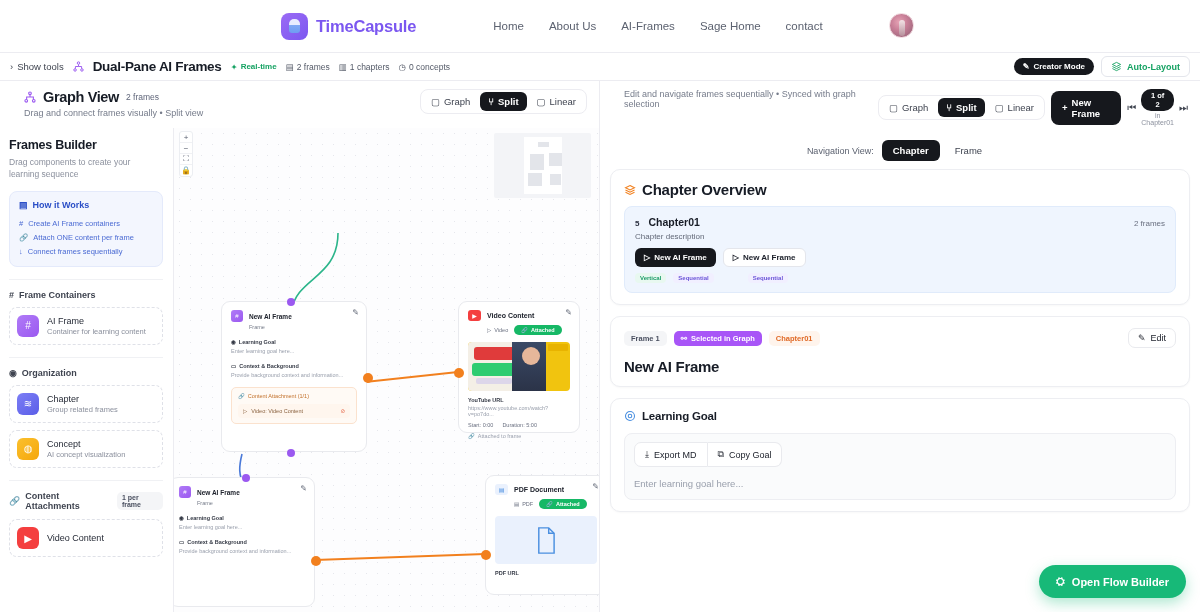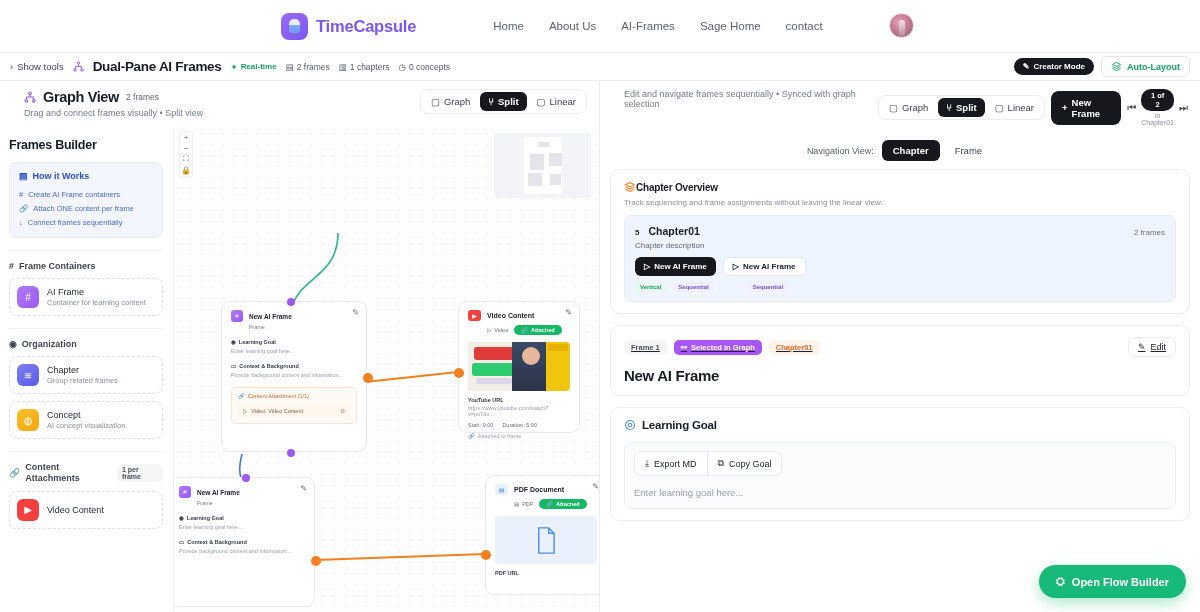--- a/index.html
+++ b/index.html
@@ -168,38 +168,38 @@
 
   
   .right-body { flex: 1; overflow: hidden; padding: 0 10px; min-height: 0; }
   .navview { display: flex; align-items: center; justify-content: center; gap: 8px; padding: 12px 0 8px; }
   .navview-lbl { font-size: 9px; color: #5c6270; }
   .card {
     border: 1px solid #edeef2; border-radius: 10px; background: #fff; padding: 11px 13px;
     box-shadow: 0 1px 2px rgba(20,22,30,.03);
   }
   .card + .card { margin-top: 11px; }
-  .co-title { font-size: 10px; font-weight: 700; color: #171c26; display: flex; align-items: center; letter-spacing: -0.2px; }
+  .co-title { font-size: 15px; font-weight: 700; color: #171c26; display: flex; align-items: center; gap: 6px; letter-spacing: -0.2px; }
   .co-sub { font-size: 8px; color: #8b909d; margin-top: 5px; }
   .co-label { font-size: 7.5px; font-weight: 700; color: #4a5060; letter-spacing: 0.5px; margin-top: 16px; }
   .chrow { margin-top: 8px; background: #eff5fe; border: 1px solid #e0ebfb; border-radius: 8px; padding: 9px 10px; position: relative; }
   .chrow-top { display: flex; align-items: baseline; gap: 9px; }
   .chrow-num { font-size: 8px; font-weight: 700; color: #2b3040; }
   .chrow-name { font-size: 10.5px; font-weight: 700; color: #171c26; }
   .chrow-frames { margin-left: auto; font-size: 8px; color: #6a7080; }
   .chrow-desc { font-size: 8px; color: #636978; margin-top: 4px; }
   .chrow-btns { display: flex; gap: 7px; margin-top: 7px; }
   .frbtn { font-size: 8px; font-weight: 600; border-radius: 6px; padding: 4px 9px; display: flex; align-items: center; gap: 4px; background: #16181d; color: #fff; }
   .frbtn.ghost { background: #fff; color: #20242e; border: 1px solid #e4e6ec; }
   .chrow-tags { display: flex; gap: 7px; margin-top: 6px; }
   .tg { font-size: 6px; border-radius: 4px; padding: 2px 5px; font-weight: 600; }
   .tg-green { background: #e8f8f0; color: #1d9c68; }
   .tg-purple { background: #f1efff; color: #6c55d8; }
 
-  .fr-head { display: flex; align-items: center; gap: 7px; text-decoration: underline; }
+  .fr-head { display: flex; align-items: center; gap: 7px; }
   .pill { font-size: 7.5px; border-radius: 5px; padding: 3px 7px; font-weight: 600; }
   .pill-gray { background: #f4f5f7; color: #4a5060; }
   .pill-purple { background: #a855f7; color: #fff; display: flex; align-items: center; gap: 4px; }
   .pill-orange { background: #fff4ec; color: #e06a27; }
   .edit-btn { margin-left: auto; font-size: 9px; color: #20242e; border: 1px solid #e9eaee; border-radius: 7px; padding: 4px 9px; display: flex; align-items: center; gap: 5px; background: #fff; }
   .fr-name { font-size: 15px; font-weight: 700; color: #171c26; margin-top: 10px; letter-spacing: -0.3px; }
   .lg-title { font-size: 11.5px; font-weight: 700; color: #171c26; display: flex; align-items: center; gap: 6px; letter-spacing: -0.2px; }
   .lg-box { margin-top: 11px; border: 1px solid #edeef2; border-radius: 8px; background: #fafbfc; padding: 8px 9px 0; }
   .lg-tools { display: flex; gap: 0; }
   .toolbtn { font-size: 9px; color: #20242e; border: 1px solid #e9eaee; background: #fff; padding: 6px 10px; display: flex; align-items: center; gap: 5px; }
@@ -319,20 +319,21 @@
               <span>Linear</span>
             </div>
           </div>
         </div>
       </div>
 
       <div class="left-body">
 
         <div class="sidebar">
           <div class="fb-title">Frames Builder</div>
+          <div class="fb-sub">Drag components to create your learning sequence</div>
 
           <div class="howbox">
             <div class="how-title">
               <span>▤</span>
               <span>How it Works</span>
             </div>
             <div class="how-list">
               <div class="how-item">
                 <span>#</span>
                 <span>Create AI Frame containers</span>
@@ -612,21 +613,20 @@
           <div class="co-title">
             <span>
               <svg width="12" height="12" viewBox="0 0 16 16" fill="none" stroke="#f2801e" stroke-width="1.4">
                 <path d="M8 2l6 3-6 3-6-3 6-3z"></path>
                   <path d="M2 8l6 3 6-3"></path>
                   <path d="M2 11l6 3 6-3"></path>
               </svg>
             </span>
             <span>Chapter Overview</span>
           </div>
-          <div class="co-sub">Track sequencing and frame assignments without leaving the linear view.</div>
 
           <div class="chrow">
             <div class="chrow-top">
               <span class="chrow-num">5</span>
               <span class="chrow-name">Chapter01</span>
               <span class="chrow-frames">2 frames</span>
             </div>
             <div class="chrow-desc">Chapter description</div>
             <div class="chrow-btns">
               <div class="frbtn">

